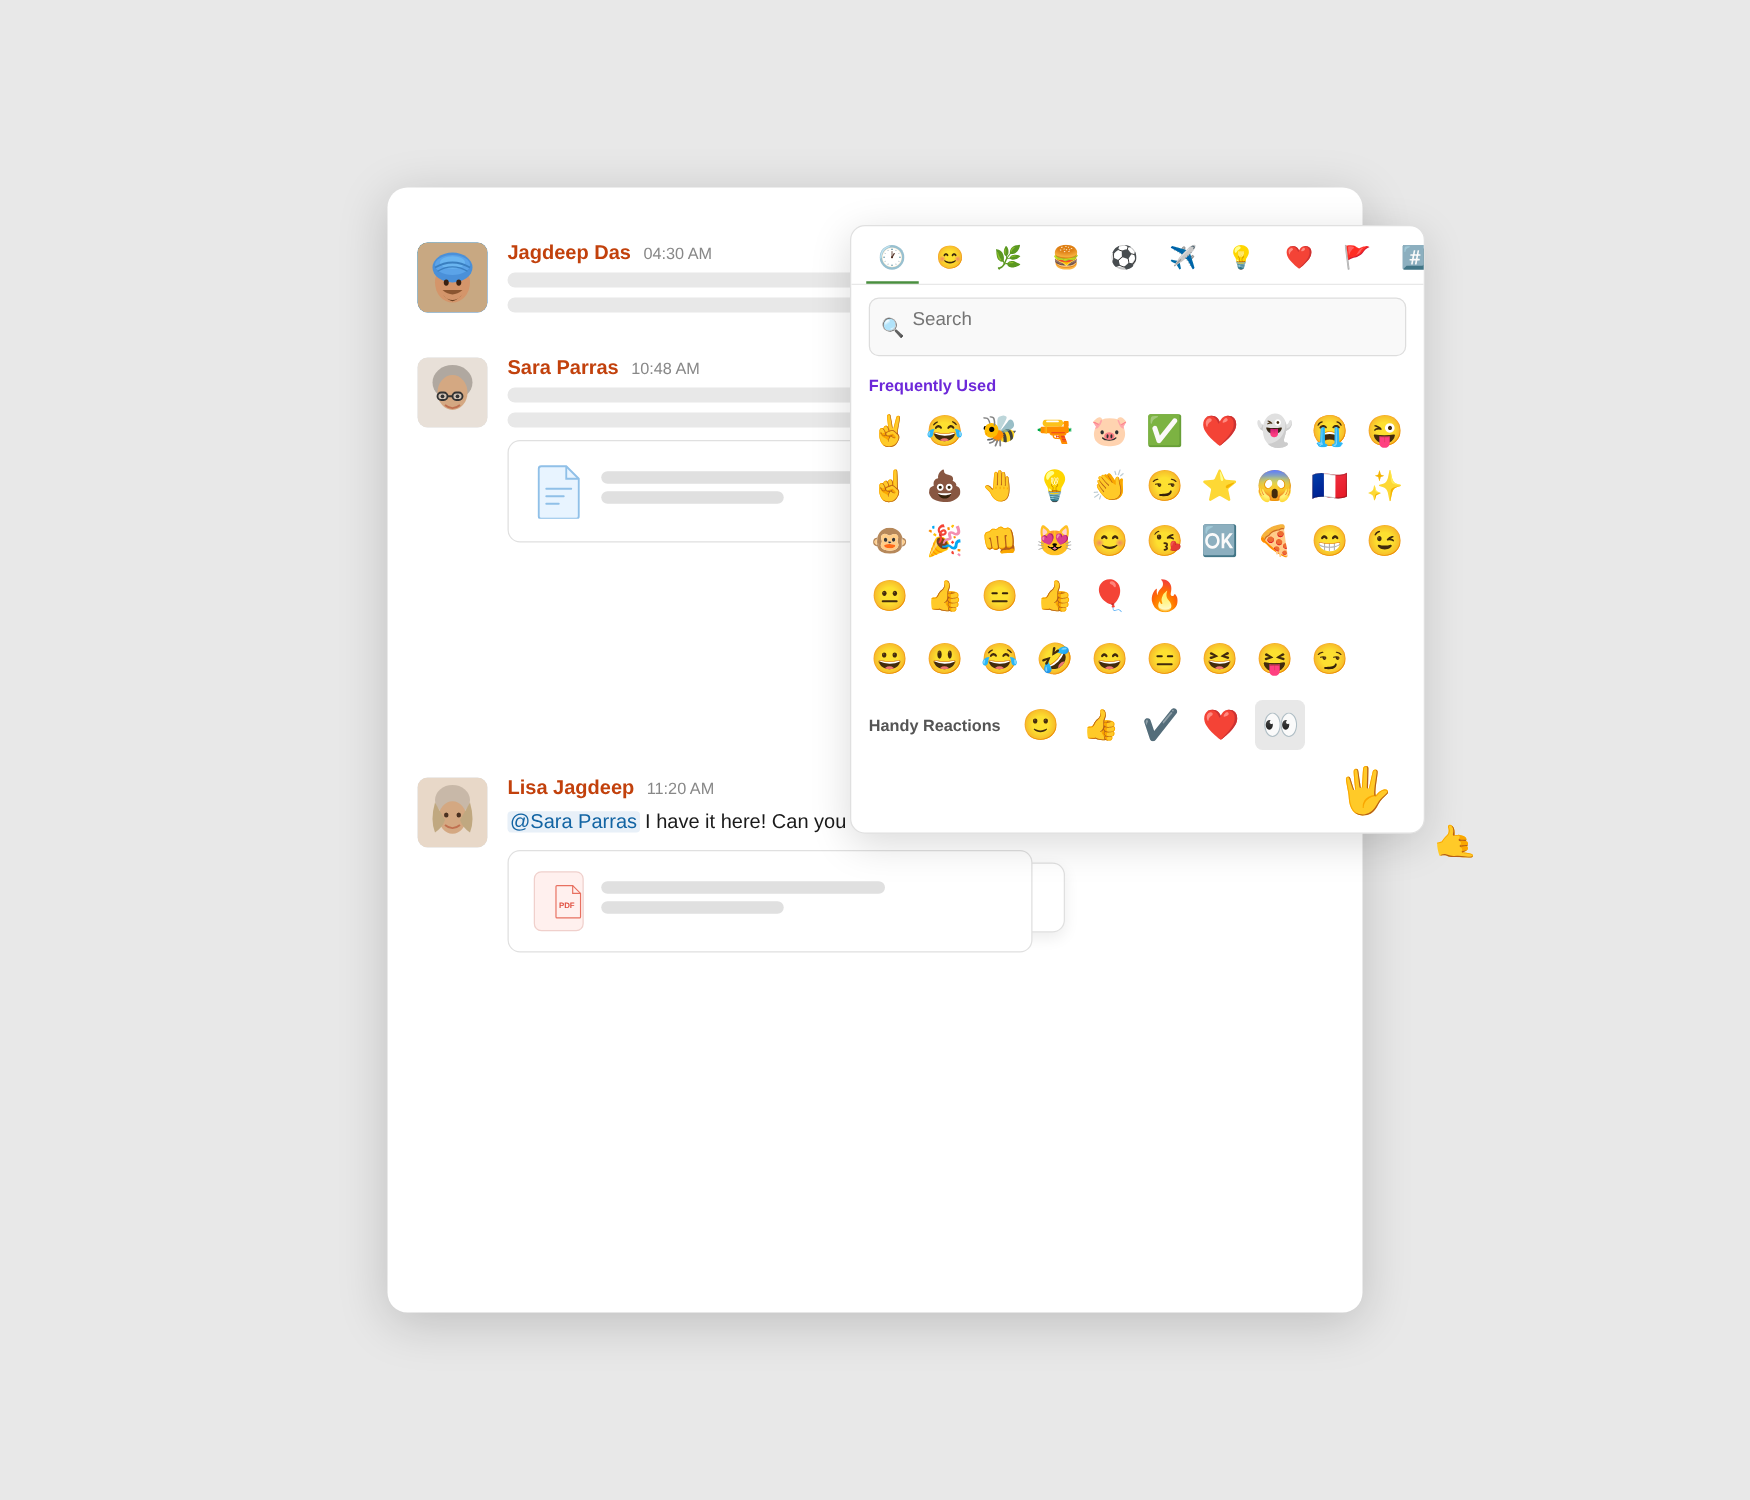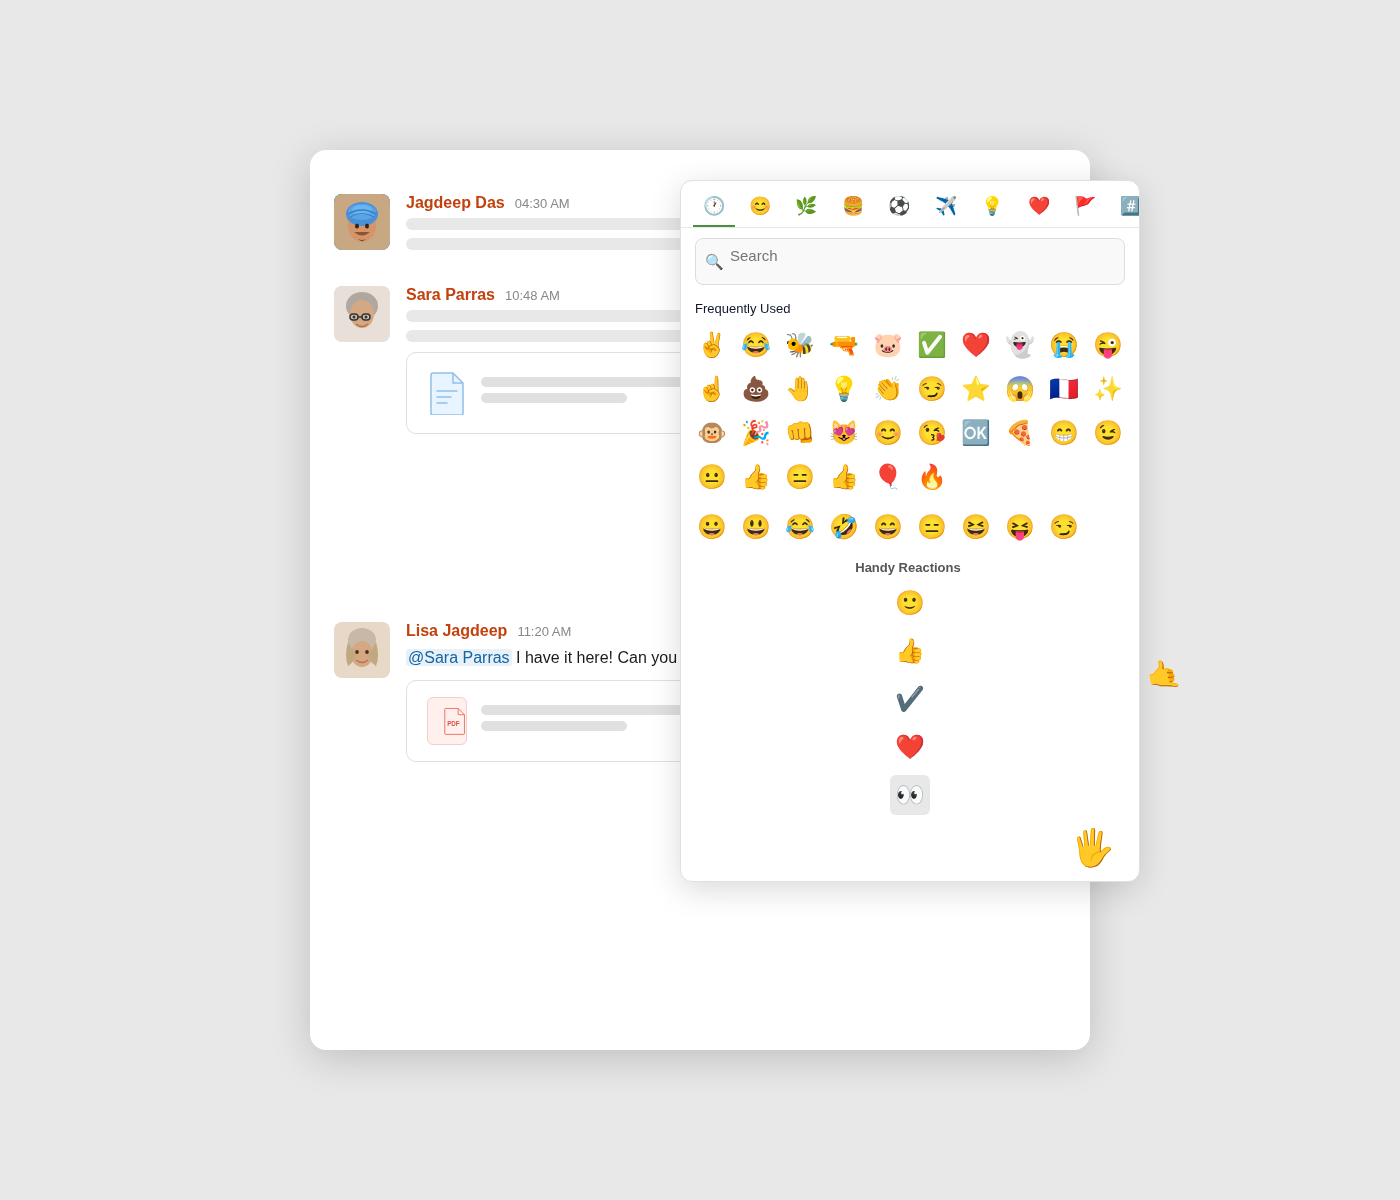--- a/index.html
+++ b/index.html
@@ -155,22 +155,22 @@
     .search-wrapper .search-icon-inner {
       position: absolute;
       left: 10px;
       top: 50%;
       transform: translateY(-50%);
       color: #aaa;
       font-size: 15px;
     }
     .picker-section-label {
       font-size: 13px;
-      font-weight: 400;
-      color: #0f172a;
+      font-weight: 700;
+      color: #6d28d9;
       padding: 6px 14px 4px;
     }
     .emoji-grid {
       display: flex;
       flex-wrap: wrap;
       padding: 4px 10px;
       gap: 2px;
     }
     .emoji-cell {
       width: 42px;
@@ -180,21 +180,20 @@
       justify-content: center;
       font-size: 24px;
       border-radius: 6px;
       cursor: pointer;
     }
     .handy-reactions-row {
       display: flex;
       align-items: center;
       padding: 8px 14px;
       gap: 8px;
-      flex-direction: column;
     }
     .handy-label {
       font-size: 13px;
       font-weight: 700;
       color: #555;
       margin-right: 4px;
     }
     .handy-emoji {
       width: 40px;
       height: 40px;

